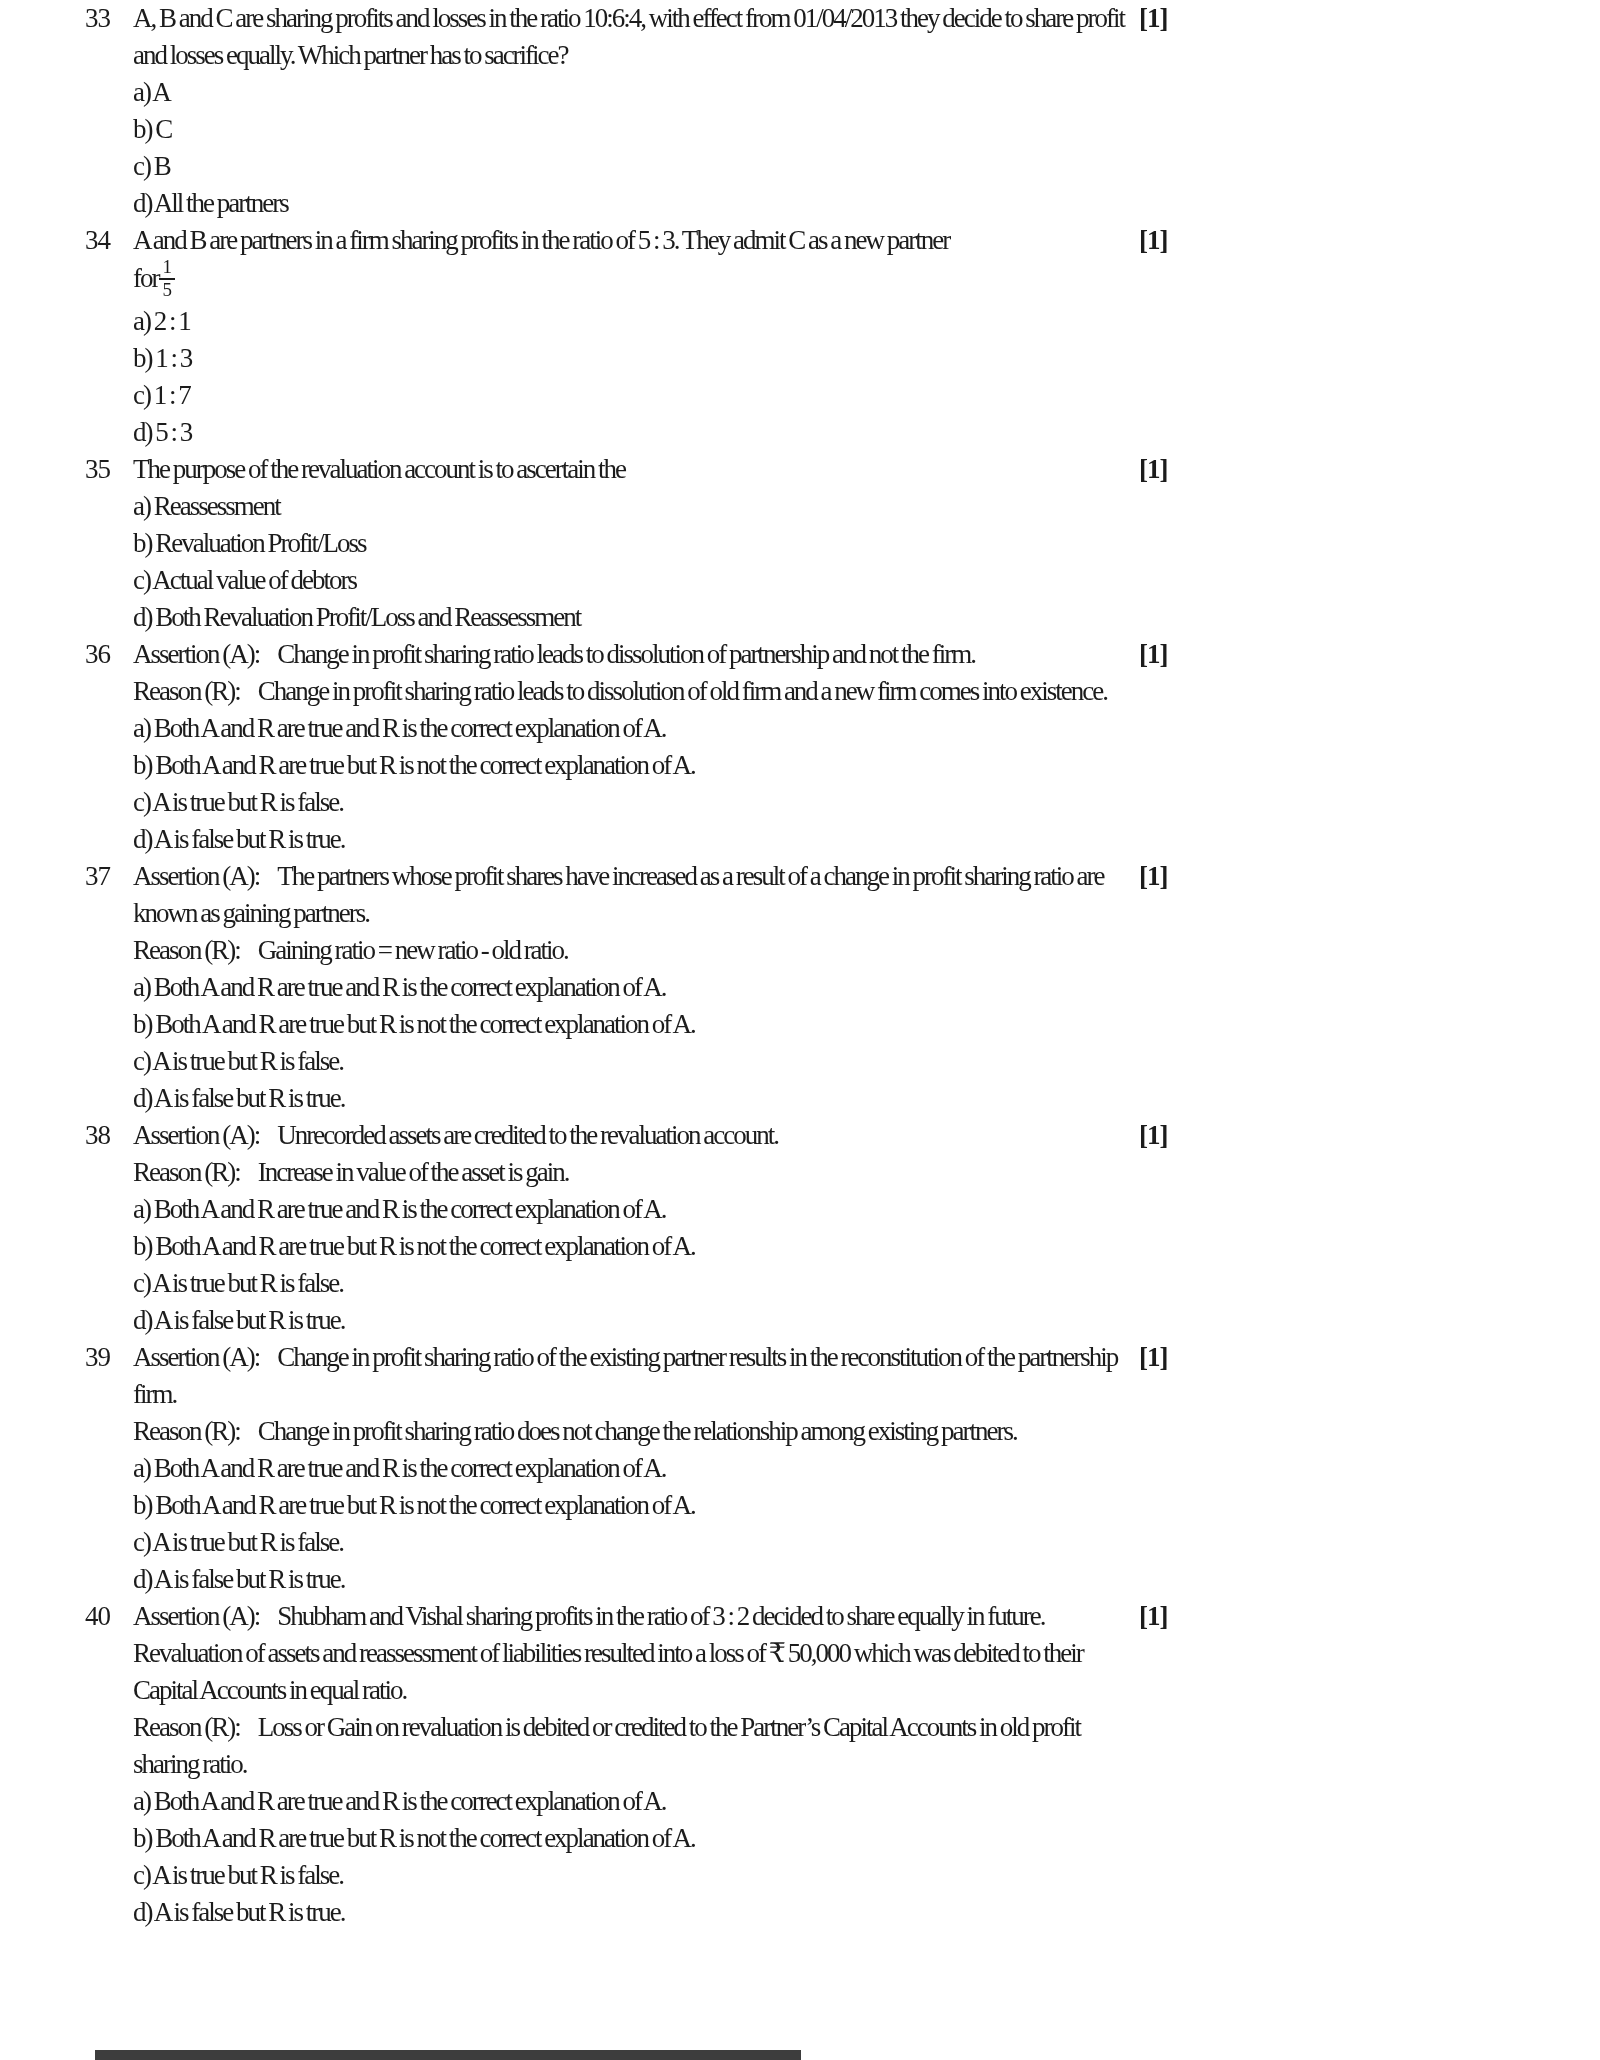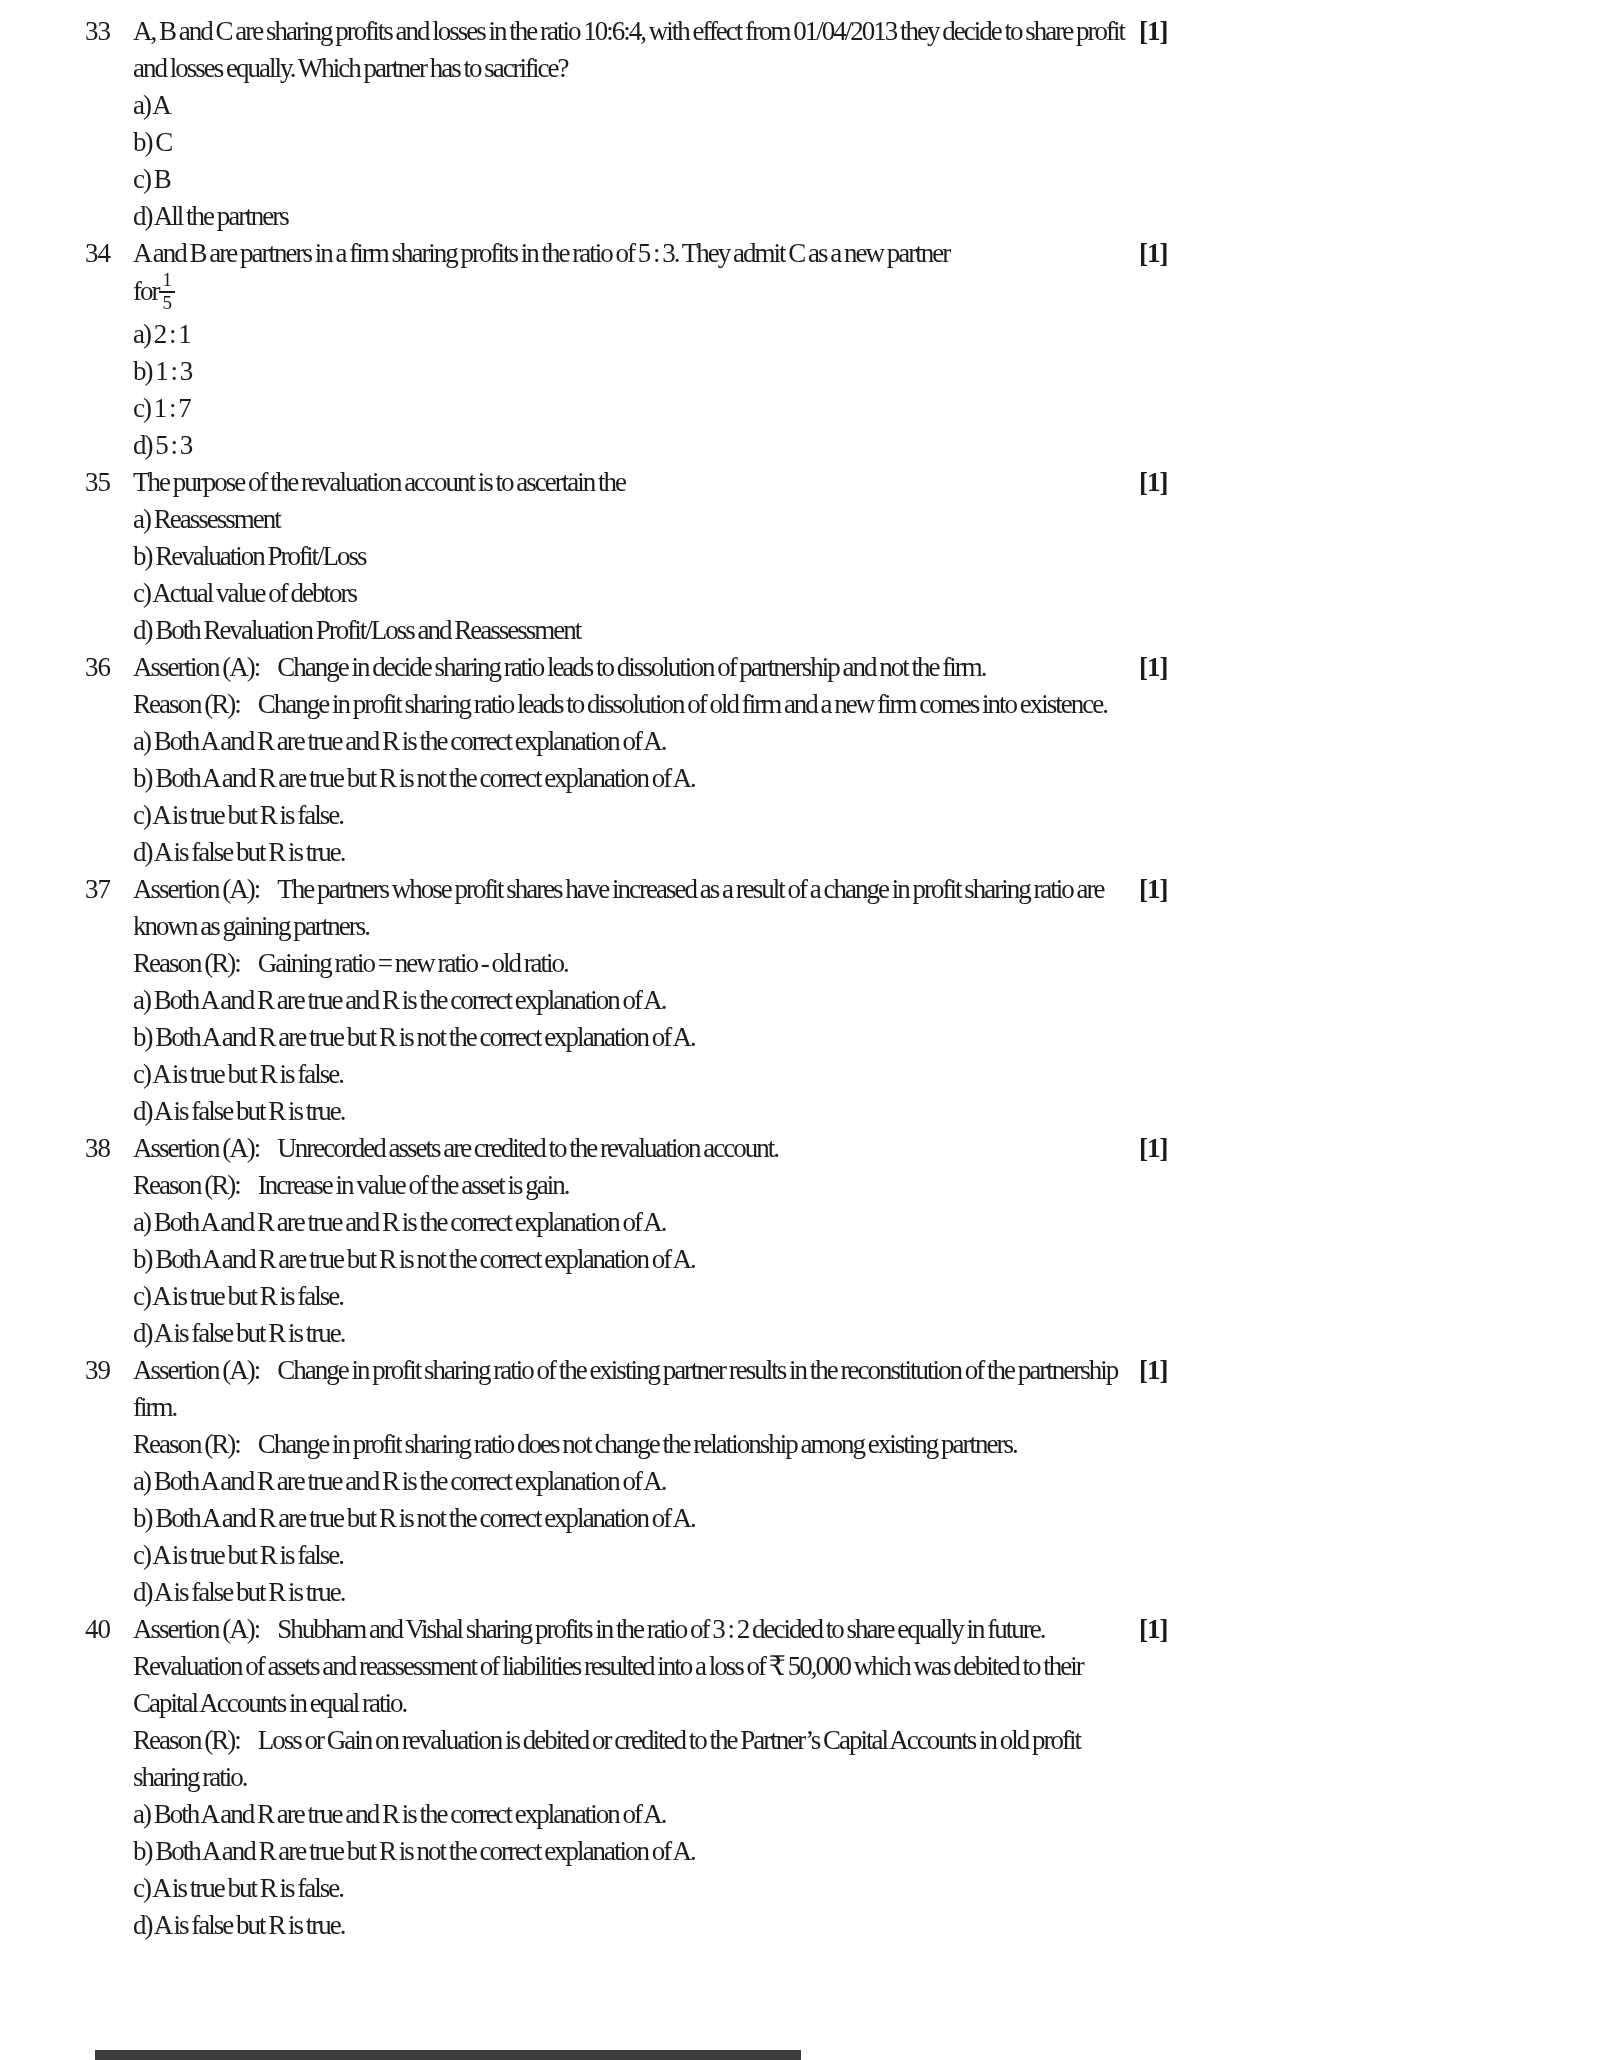--- a/index.html
+++ b/index.html
@@ -12,21 +12,20 @@
     height: 2060px;
     position: relative;
     overflow: hidden;
     font-family: "Liberation Serif", "DejaVu Serif", serif;
     color: #1c1c1c;
   }
   .page {
     position: relative;
     width: 1600px;
     height: 2060px;
-    padding-top: 13px;
     box-sizing: border-box;
     border-radius: 29px;
   }
   .question {
     display: flex;
     align-items: flex-start;
   }
   .qnum {
     flex: none;
     width: 48px;
@@ -120,21 +119,21 @@
       <div class="option">b) Revaluation Profit/Loss</div>
       <div class="option">c) Actual value of debtors</div>
       <div class="option">d) Both Revaluation Profit/Loss and Reassessment</div>
     </div>
     <div class="qmarks">[1]</div>
   </div>
 
   <div class="question">
     <div class="qnum">36</div>
     <div class="qbody">
-      <p class="qline"><b class="pfx">Assertion (A):</b><span>Change in decide sharing ratio leads to dissolution of partnership and not the firm.</span></p>
+      <p class="qline"><b class="pfx">Assertion (A):</b><span>Change in profit sharing ratio leads to dissolution of partnership and not the firm.</span></p>
       <p class="qline"><b class="pfx">Reason (R):</b><span>Change in profit sharing ratio leads to dissolution of old firm and a new firm comes into existence.</span></p>
       <div class="option">a) Both A and R are true and R is the correct explanation of A.</div>
       <div class="option">b) Both A and R are true but R is not the correct explanation of A.</div>
       <div class="option">c) A is true but R is false.</div>
       <div class="option">d) A is false but R is true.</div>
     </div>
     <div class="qmarks">[1]</div>
   </div>
 
   <div class="question">

